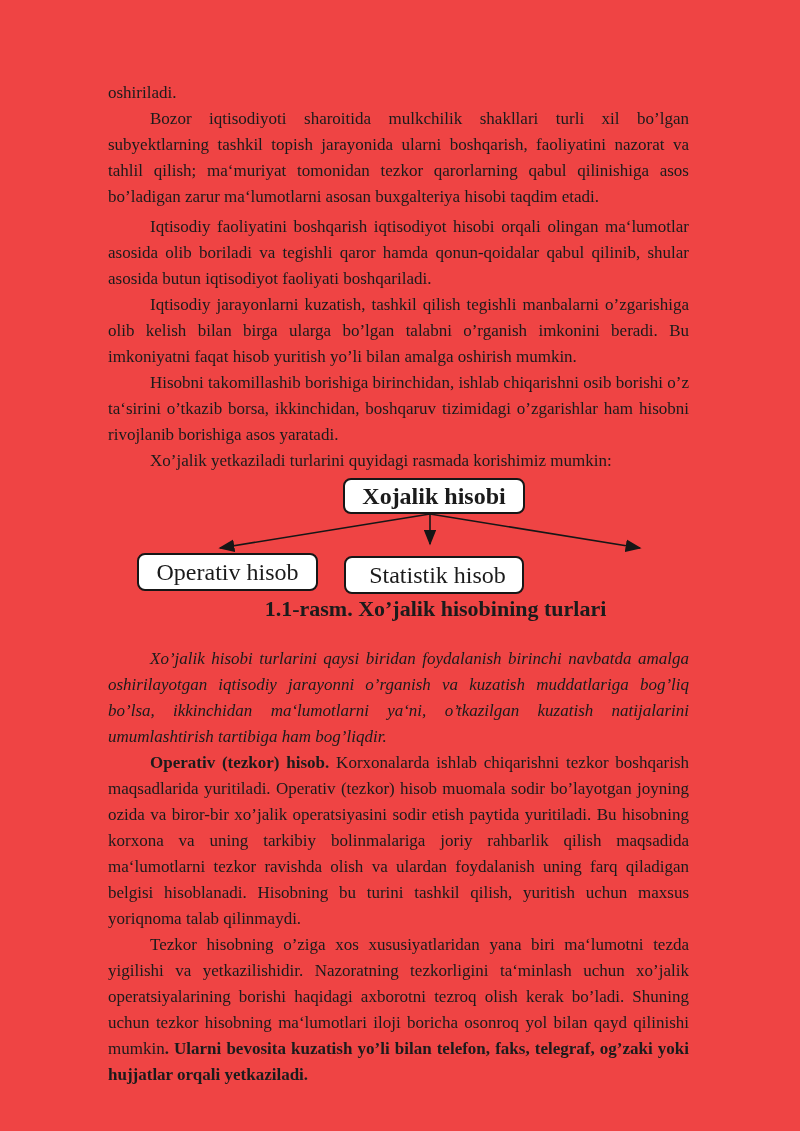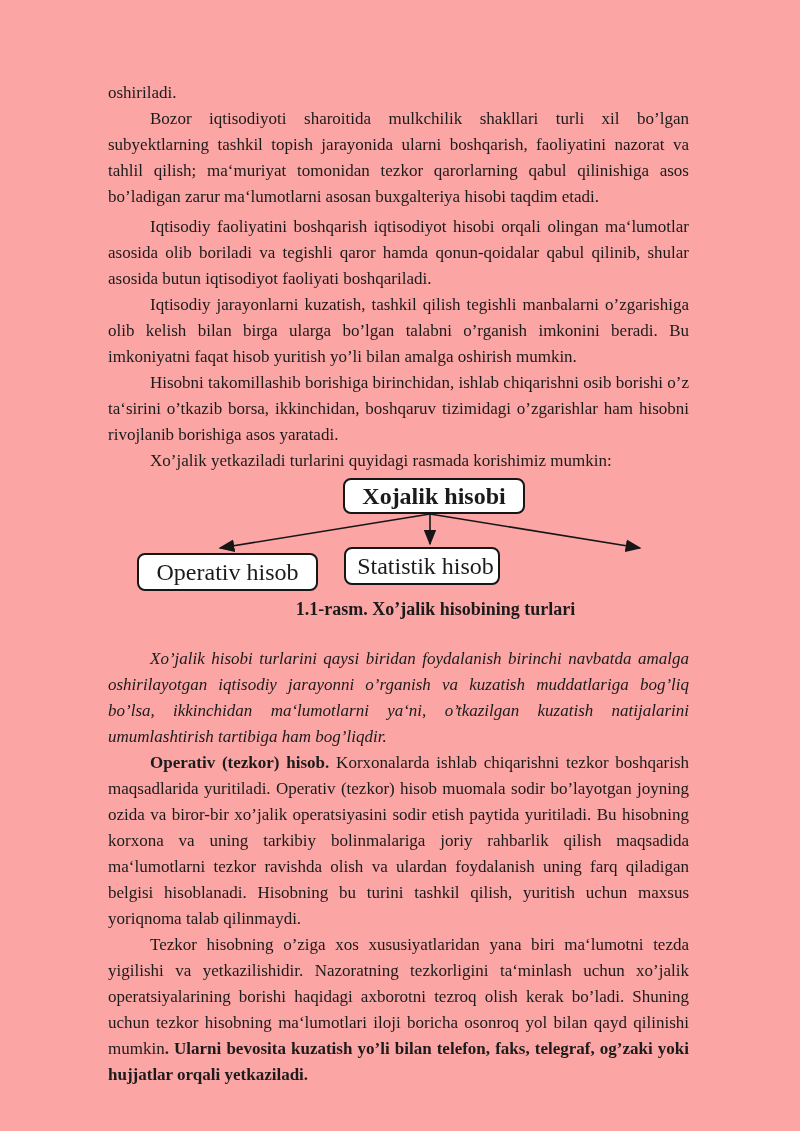--- a/index.html
+++ b/index.html
@@ -4,21 +4,21 @@
 <style>
   * { margin:0; padding:0; box-sizing:border-box; }
   html, body { background:#ffffff; }
   body {
     width:800px; height:1131px;
     font-family:"Liberation Serif", serif;
   }
   .page {
     position:relative;
     width:800px; height:1131px;
-    background:#fca5a5;
+    background:#ef4444;
     color:#1b1b1b;
     overflow:hidden;
   }
   .content {
     position:absolute;
     left:108px; top:80px;
     width:581px;
     font-size:17px;
     line-height:26px;
   }
@@ -53,30 +53,30 @@
     font-size:24px;
     text-indent:0;
     white-space:nowrap;
   }
   .root-box {
     left:235px; top:0;
     width:182px; height:36px;
     font-weight:bold;
   }
   .b1 { left:29px;  top:75px; width:181px; height:38px; }
-  .b2 { left:236px; top:69px; width:156px; height:38px;padding-left:7px; }
+  .b2 { left:236px; top:78px; width:180px; height:38px;padding-left:7px; }
   .b3 { left:441px; top:75px; width:184px; height:38px; }
 
   p.caption {
     margin-top:2px;
     margin-left:74px;
     text-align:center;
     text-indent:0;
     font-weight:bold;
-    font-size:18px;
+    font-size:22px;
   }
 </style>
 </head>
 <body>
 
 <div class="page">
   <div class="content">
 
     <p class="body noindent">oshiriladi.</p>
 

